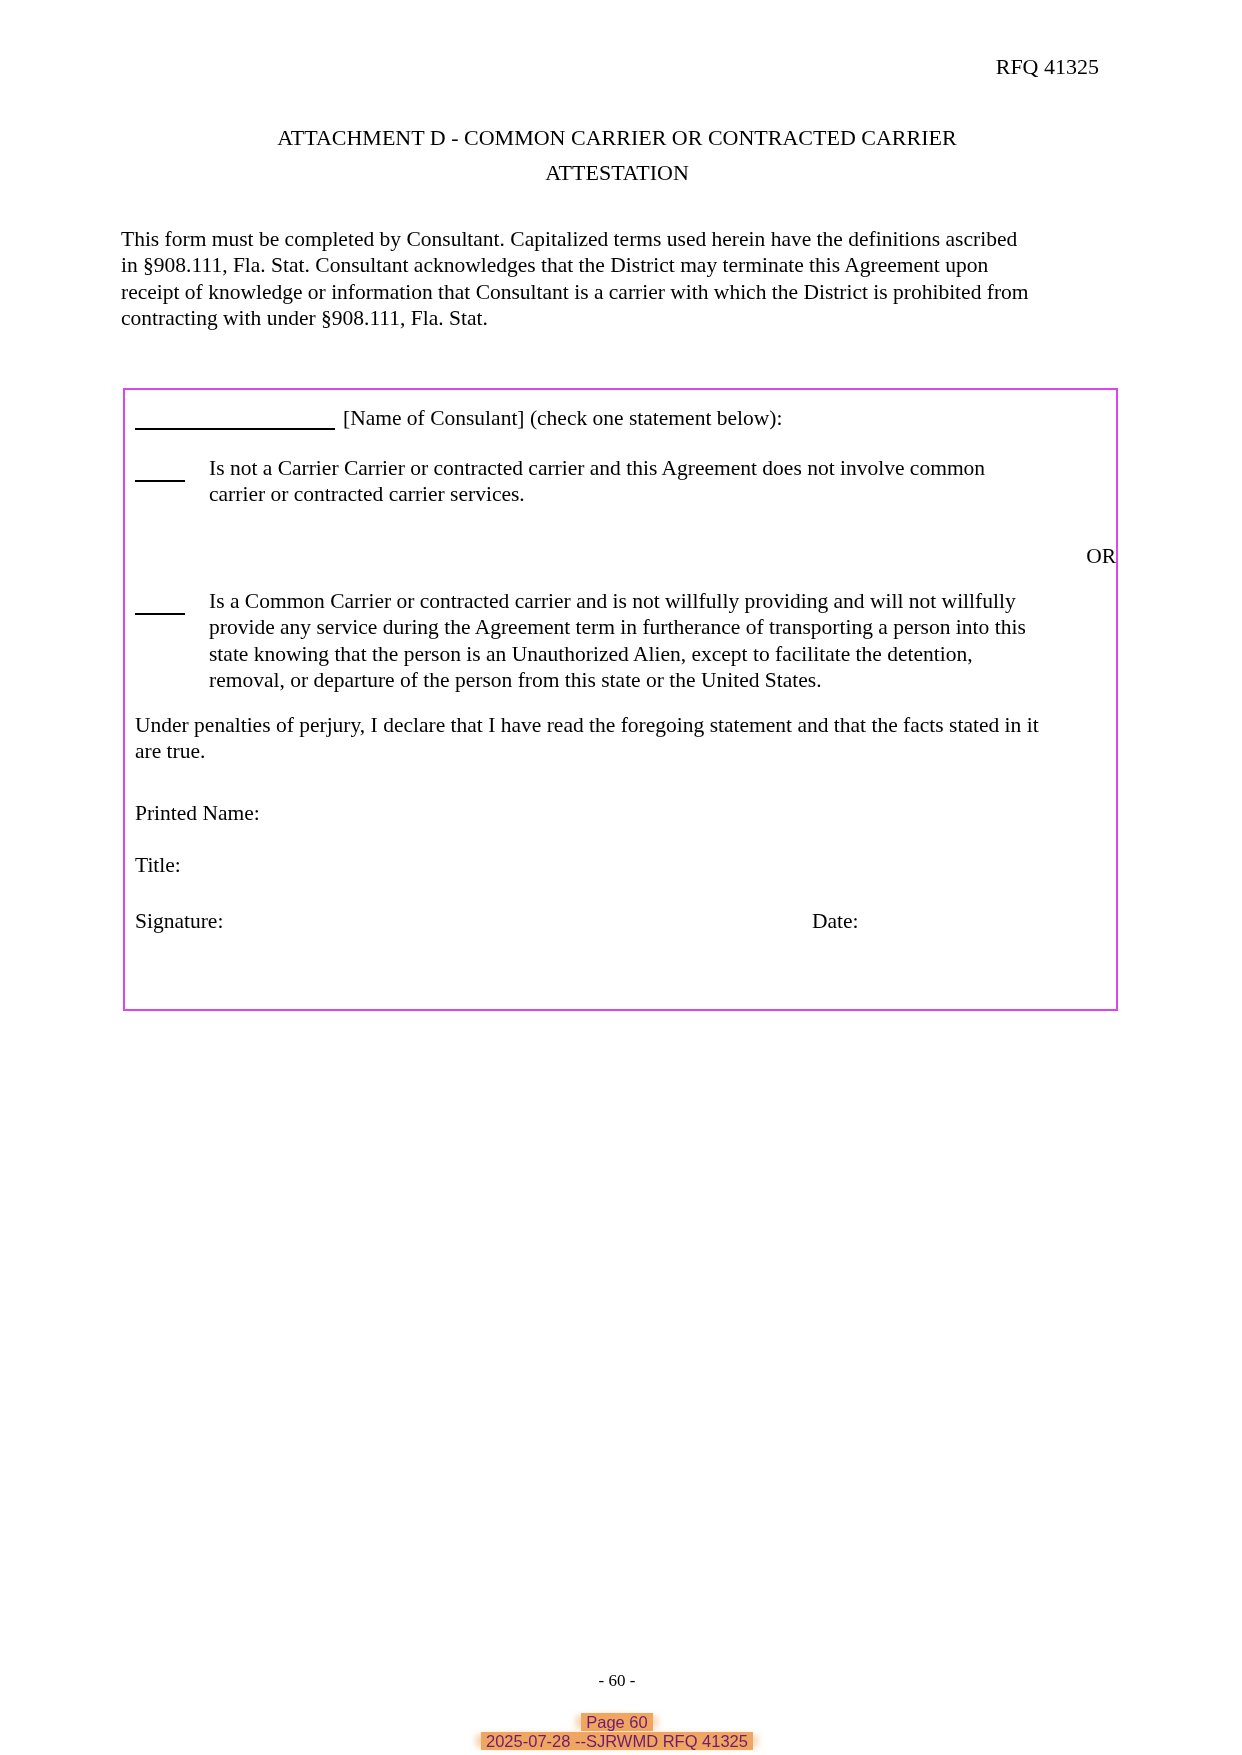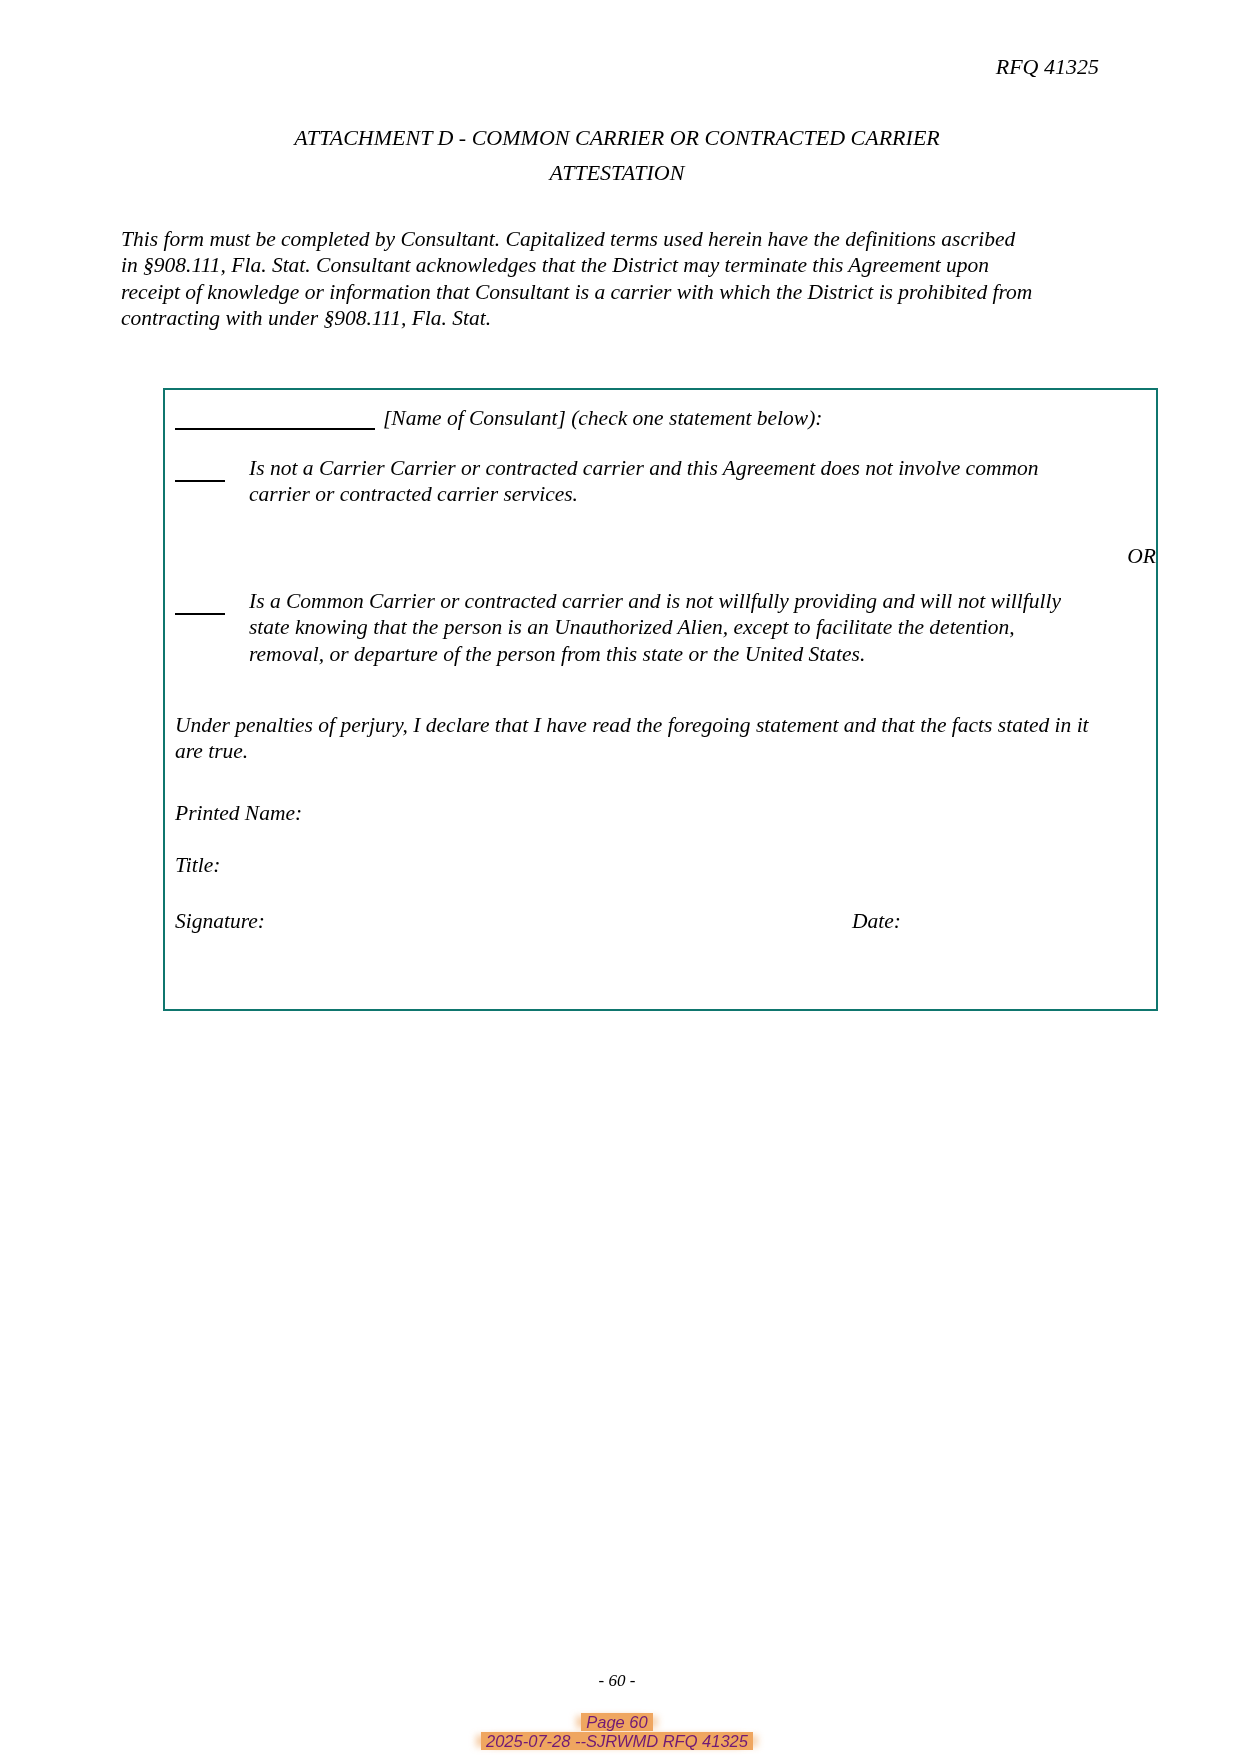--- a/index.html
+++ b/index.html
@@ -7,21 +7,20 @@
     width: 1242px; height: 1755px;
     background: #ffffff;
     font-family: "Liberation Serif", serif;
     color: #000;
   }
   .page {
     position: relative;
     width: 1234px; height: 1755px;
     background: #fff;
     overflow: hidden;
-    font-style: italic;
   }
   .rfq-number {
     position: absolute;
     top: 54px; right: 135px;
     font-size: 22px;
   }
   .doc-title {
     position: absolute;
     top: 120px; left: 0; width: 100%;
     text-align: center;
@@ -31,25 +30,24 @@
   .intro {
     position: absolute;
     top: 226px; left: 121px; width: 1010px;
     font-size: 21.5px;
     line-height: 26.3px;
   }
   .attestation-box {
     position: absolute;
     left: 123px; top: 388px;
     width: 995px; height: 623px;
-    border: 2px solid #0f766e;
+    border: 2px solid #d946ef;
     box-sizing: border-box;
     font-size: 21.5px;
     line-height: 26.3px;
-    margin-left: 40px;
   }
   .name-row { position: absolute; top: 13px; left: 10px; white-space: nowrap; }
   .blank-line {
     display: inline-block;
     border-bottom: 2px solid #000;
     position: relative; top: 5px;
   }
   .name-blank { width: 200px; height: 20px; margin-right: 8px; }
   .statement { position: absolute; left: 10px; display: flex; align-items: flex-start; }
   .statement-1 { top: 65px; }
@@ -124,20 +122,21 @@
         <div>carrier or contracted carrier services.</div>
       </div>
     </div>
 
     <div class="or-row">OR</div>
 
     <div class="statement statement-2">
       <span class="check-blank"></span>
       <div class="statement-text">
         <div>Is a Common Carrier or contracted carrier and is not willfully providing and will not willfully</div>
+        <div>provide any service during the Agreement term in furtherance of transporting a person into this</div>
         <div>state knowing that the person is an Unauthorized Alien, except to facilitate the detention,</div>
         <div>removal, or departure of the person from this state or the United States.</div>
       </div>
     </div>
 
     <div class="perjury">
       <div>Under penalties of perjury, I declare that I have read the foregoing statement and that the facts stated in it</div>
       <div>are true.</div>
     </div>
 

